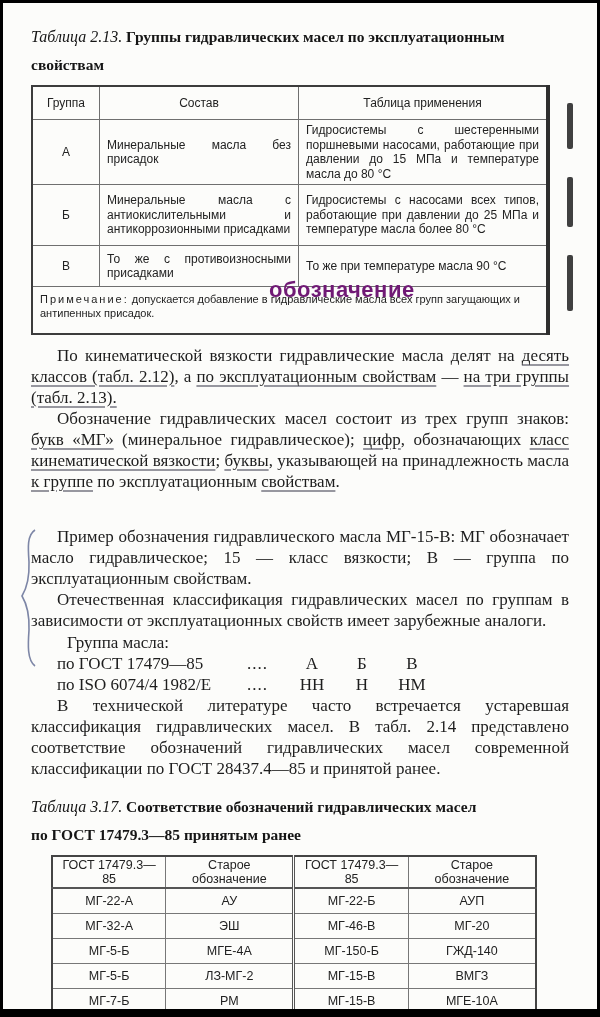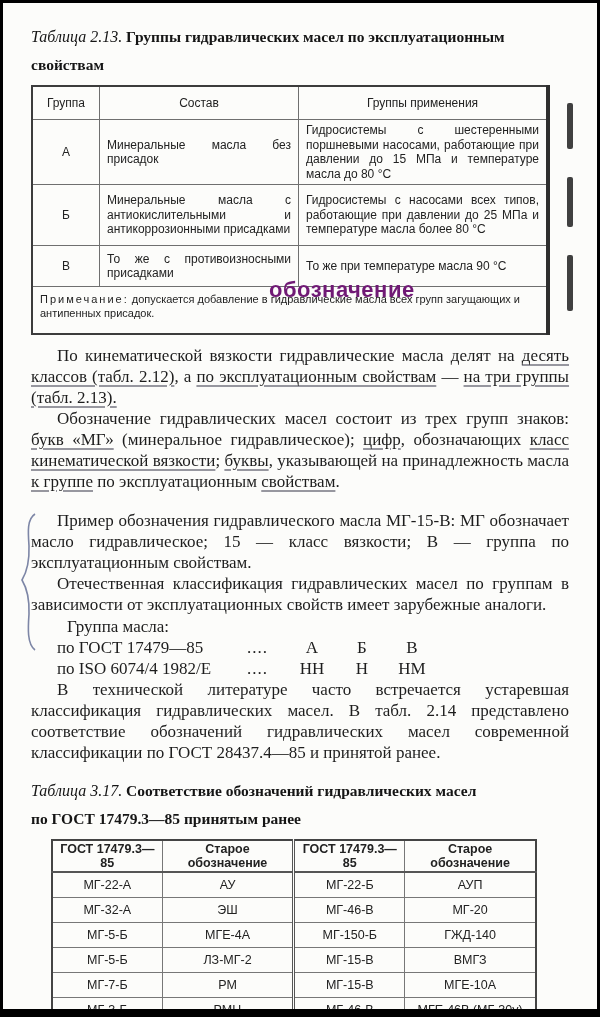--- a/index.html
+++ b/index.html
@@ -66,59 +66,59 @@
   .body-p{
     margin:0;font-size:17px;line-height:21px;
     text-align:justify;text-indent:26px;
   }
   .u{
     text-decoration:underline;
     text-decoration-color:#97979f;
     text-decoration-thickness:1.5px;
     text-underline-offset:3px;
   }
-  .braced{position:relative;margin-top:18px;}
+  .braced{position:relative;margin-top:34px;}
   .brace-svg{position:absolute;left:-12px;top:2px;}
   
   .group-list{margin:1px 0 0 0;font-size:17px;line-height:21px;}
   .gl-title{padding-left:36px;}
   .gl-row{padding-left:26px;white-space:nowrap;}
   .gl-label{display:inline-block;width:190px;}
   .gl-dots{display:inline-block;width:40px;letter-spacing:1px;}
   .gl-val{display:inline-block;width:50px;text-align:center;}
   
   .t14{
     width:486px;margin-left:20px;
     font-family:"Liberation Sans", sans-serif;
     font-size:12.5px;color:#222;
     border:2px solid #444;
   }
   .t14 th,.t14 td{
     border:1px solid #777;
     text-align:center;height:22px;padding:1px 4px;
   }
-  .t14 th{font-weight:bold;height:24px;}
+  .t14 th{font-weight:normal;height:24px;}
   .t14 .mid{border-left:3px double #555;}
   .t14 th{border-bottom:2px solid #555;}
 </style>
 </head>
 <body>
 
 <div class="page">
   <div class="inner">
 
     <p class="tcaption"><span class="cap-label">Таблица 2.13.</span> <span>Группы гидравлических масел по эксплуатационным свойствам</span></p>
 
     <div class="t13-wrap">
       <table class="t13">
         <tbody>
             <tr>
           <th>Группа</th>
           <th>Состав</th>
-          <th>Группы применения</th>
+          <th>Таблица применения</th>
         </tr>
         <tr class="r-a">
           <td class="grp">А</td>
           <td class="comp">Минеральные масла без присадок</td>
           <td class="app">Гидросистемы с шестеренными поршневыми насосами, работающие при давлении до 15 МПа и температуре масла до 80 °С</td>
         </tr>
         <tr class="r-b">
           <td class="grp">Б</td>
           <td class="comp">Минеральные масла с антиокислительными и антикоррозионными присадками</td>
           <td class="app">Гидросистемы с насосами всех типов, работающие при давлении до 25 МПа и температуре масла более 80 °С</td>

